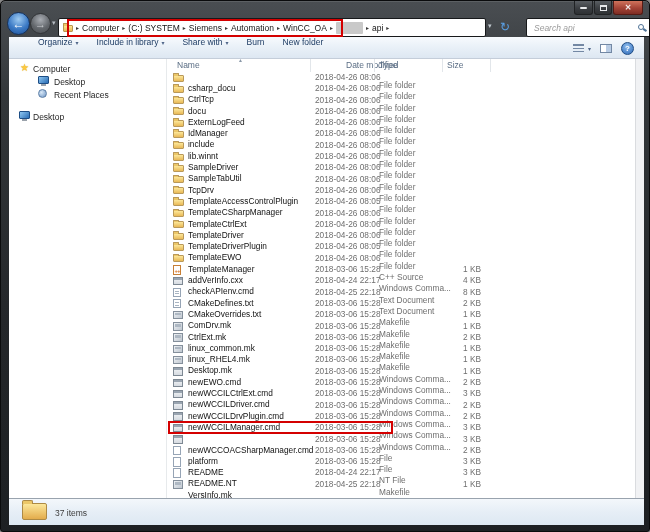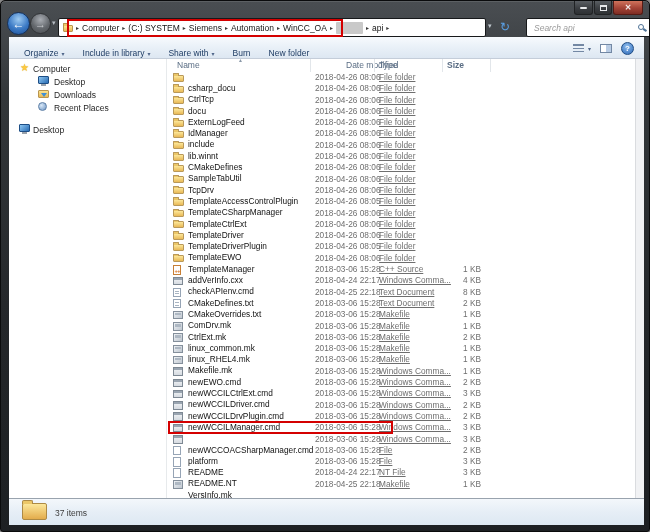--- a/index.html
+++ b/index.html
@@ -44,21 +44,21 @@
     font-size:8.5px;font-style:italic;color:#9a9a9a;background:transparent;padding:0 0 0 5px;}
   .searchfield input::placeholder{color:#9a9a9a;font-style:italic;}
   .mag{position:absolute;right:9px;top:5px;width:6px;height:6px;border:1.5px solid #4f7396;border-radius:50%;}
   .mag::after{content:"";position:absolute;width:4px;height:1.5px;background:#4f7396;
     right:-3.5px;bottom:-1.5px;transform:rotate(35deg);}
   .redbox-addr{position:absolute;left:66px;top:18px;width:276px;height:18px;
     border:2px solid #d40000;z-index:5;pointer-events:none;}
   
   .toolbar{position:absolute;left:8px;top:36px;width:635px;height:22px;
     background:linear-gradient(180deg,#f7fafd,#eaf1f8 45%,#dde7f2);
-    border-bottom:1px solid #c4cdd9;display:flex;align-items:flex-end;padding-left:6px;}
+    border-bottom:1px solid #c4cdd9;display:flex;align-items:flex-start;padding-left:20px;}
   .titem{font-size:8.5px;color:#1e3c64;padding:0 9px;display:flex;align-items:center;gap:3px;white-space:nowrap;}
   .tcaret{font-size:6px;color:#51678a;}
   .tool-right{position:absolute;right:10px;top:0;height:22px;display:flex;align-items:center;gap:9px;}
   .views-lines{width:11px;height:8px;background:repeating-linear-gradient(180deg,#7388a4 0 1.5px,transparent 1.5px 3.5px);}
   .preview-ic{width:12px;height:9px;border:1px solid #7388a4;background:#fff;position:relative;}
   .preview-ic::after{content:"";position:absolute;right:0;top:0;bottom:0;width:5px;background:#b9cce4;}
   .help-ic{width:13px;height:13px;border-radius:50%;border:1px solid #1f4d85;
     background:radial-gradient(circle at 45% 30%,#8cbcee,#2f6ab8);
     color:#fff;font-size:8px;font-weight:bold;display:flex;align-items:center;justify-content:center;}
   
@@ -86,21 +86,21 @@
   .filepane{position:absolute;left:159px;top:0;width:476px;height:100%;padding-left:12px;}
   .scrollstrip{position:absolute;right:0;top:0;width:9px;height:100%;background:#f1f2f4;border-left:1px solid #dadcdf;}
   .lheader{position:absolute;left:0;top:0;width:467px;height:13px;font-size:8.5px;color:#5a6d84;}
   .hcol{position:absolute;top:1px;white-space:nowrap;}
   .hsep{position:absolute;top:0;width:1px;height:13px;background:#e2e6ea;}
   .sortglyph{position:absolute;left:70px;top:-2px;font-size:5px;color:#8a98a8;}
   .rows{position:absolute;left:0;top:13px;width:467px;}
   .row{position:relative;height:11.3px;font-size:8.3px;color:#6e6e6e;}
   .row .nm{position:absolute;left:20px;top:0;line-height:11.3px;color:#111;white-space:nowrap;margin-top:11px;}
   .row .dt{position:absolute;left:147px;top:0;line-height:11.3px;white-space:nowrap;}
-  .row .tp{position:absolute;left:211px;top:0;line-height:11.3px;white-space:nowrap;text-decoration:underline;}
+  .row .tp{position:absolute;left:211px;top:8px;line-height:11.3px;white-space:nowrap;}
   .row .sz{position:absolute;left:266px;top:0;width:47px;text-align:right;line-height:11.3px;white-space:nowrap;}
   .row .ic{position:absolute;left:5px;}
   .redbox-row{position:absolute;left:0;top:-1px;width:225px;height:13px;border:2px solid #d40000;pointer-events:none;}
   
   .ic.folder{top:2.5px;width:11px;height:7px;background:linear-gradient(180deg,#fce79a,#e9b957);
     border:1px solid #b9995a;border-radius:1px;position:absolute;}
   .ic.folder::before{content:"";position:absolute;top:-2.5px;left:-1px;width:4px;height:1.5px;
     background:#ecc768;border:1px solid #b9995a;border-bottom:none;border-radius:1px 1px 0 0;}
   .ic.doc,.ic.txt,.ic.cxx{top:1px;width:8px;height:9.5px;background:#fff;border:1px solid #96a4b5;position:absolute;}
   .ic.txt::before{content:"";position:absolute;left:1px;right:1px;top:2px;height:5px;
@@ -210,43 +210,39 @@
     <div class="sidebar">
       <div class="side-row s-section">
         <span class="star">★</span>
         <span class="lbl">Computer</span>
       </div>
       <div class="side-row s-child">
         <span class="monitor"></span>
         <span class="lbl">Desktop</span>
       </div>
       <div class="side-row s-child">
-        <span class="dlfolder"></span>
-        <span class="lbl">Downloads</span>
-      </div>
-      <div class="side-row s-child">
         <span class="recent"></span>
         <span class="lbl">Recent Places</span>
       </div>
       <div class="side-row s-tree">
         <span class="monitor"></span>
         <span class="lbl">Desktop</span>
       </div>
     </div>
 
     <div class="filepane">
       <div class="lheader">
         <span class="sortglyph">▲</span>
         <span class="hcol" style="left:9px;">Name</span>
         <span class="hsep" style="left:142px;"></span>
         <span class="hcol" style="left:142px;margin-left:36px;">Date modified</span>
         <span class="hsep" style="left:206px;"></span>
         <span class="hcol" style="left:211px;">Type</span>
         <span class="hsep" style="left:274px;"></span>
-        <span class="hcol" style="left:279px;font-weight:bold;">Size</span>
+        <span class="hcol" style="left:279px;">Size</span>
         <span class="hsep" style="left:322px;"></span>
       </div>
       <div class="rows">
           <div class="row">
             <span class="ic folder"></span>
             <span class="nm">csharp_docu</span>
             <span class="dt">2018-04-26 08:06</span>
             <span class="tp">File folder</span>
             <span class="sz"></span>
           </div>
@@ -287,21 +283,21 @@
           </div>
           <div class="row">
             <span class="ic folder"></span>
             <span class="nm">lib.winnt</span>
             <span class="dt">2018-04-26 08:06</span>
             <span class="tp">File folder</span>
             <span class="sz"></span>
           </div>
           <div class="row">
             <span class="ic folder"></span>
-            <span class="nm">CMakeDefines</span>
+            <span class="nm">SampleDriver</span>
             <span class="dt">2018-04-26 08:06</span>
             <span class="tp">File folder</span>
             <span class="sz"></span>
           </div>
           <div class="row">
             <span class="ic folder"></span>
             <span class="nm">SampleTabUtil</span>
             <span class="dt">2018-04-26 08:06</span>
             <span class="tp">File folder</span>
             <span class="sz"></span>
@@ -413,21 +409,21 @@
           </div>
           <div class="row">
             <span class="ic mk"></span>
             <span class="nm">linux_RHEL4.mk</span>
             <span class="dt">2018-03-06 15:28</span>
             <span class="tp">Makefile</span>
             <span class="sz">1 KB</span>
           </div>
           <div class="row">
             <span class="ic mk"></span>
-            <span class="nm">Makefile.mk</span>
+            <span class="nm">Desktop.mk</span>
             <span class="dt">2018-03-06 15:28</span>
             <span class="tp">Makefile</span>
             <span class="sz">1 KB</span>
           </div>
           <div class="row">
             <span class="ic cmd"></span>
             <span class="nm">newEWO.cmd</span>
             <span class="dt">2018-03-06 15:28</span>
             <span class="tp">Windows Comma...</span>
             <span class="sz">1 KB</span>

